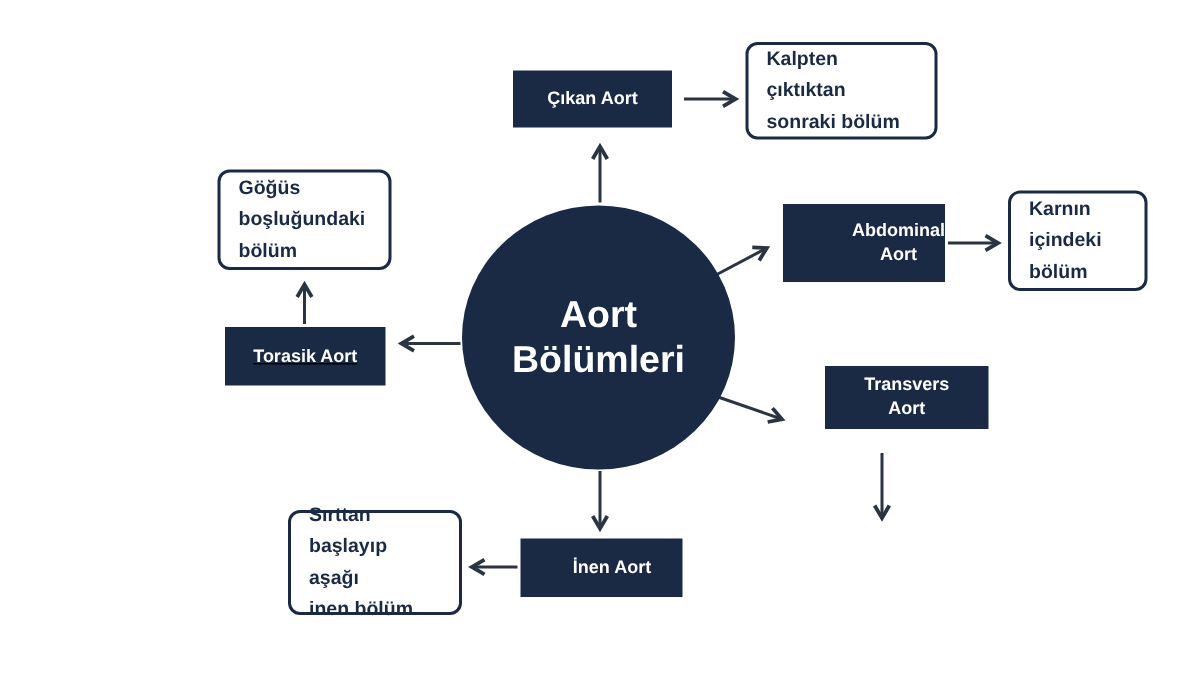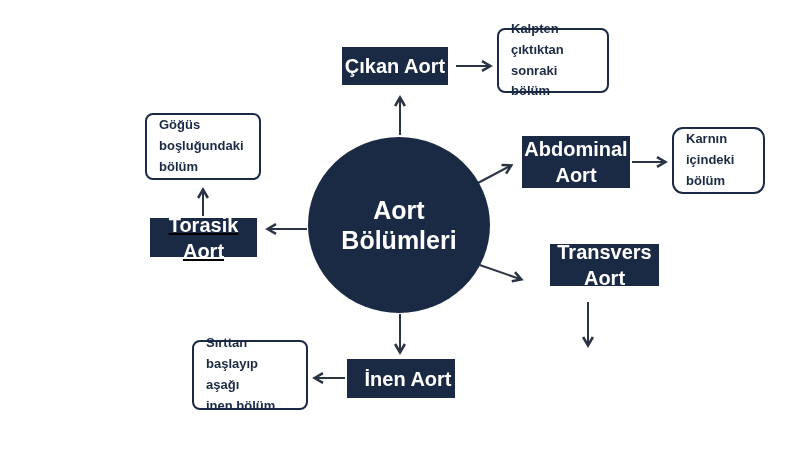--- a/index.html
+++ b/index.html
@@ -36,21 +36,21 @@
     text-align:center;
     white-space:pre-line;
   }
   .dark-box{
     position:absolute;
     background:var(--navy);
     display:flex;align-items:center;justify-content:center;
   }
   .dark-label{
     color:#ffffff;
-    font-size:20px;
+    font-size:12px;
     font-weight:700;
     line-height:1.3;
     text-align:center;
     white-space:pre-line;
   }
   .desc-box{
     position:absolute;
     background:#ffffff;
     border:2px solid var(--navy);
     border-radius:8px;
@@ -70,27 +70,27 @@
     left:0;top:0;
     width:800px;height:450px;
     pointer-events:none;
   }
   .arrow-layer line{
     stroke:var(--arrow);
     stroke-width:2;
   }
   
   .box-cikan     {left:342px;top:47px; width:106px;height:38px;}
-  .box-abdominal {left:522px;top:136px;width:108px;height:52px;}
+  .box-abdominal {left:522px;top:136px;width:108px;height:52px;justify-content:flex-end;}
   .box-transvers {left:550px;top:244px;width:109px;height:42px;}
   .box-torasik   {left:150px;top:218px;width:107px;height:39px;text-decoration:underline;}
   .box-inen      {left:347px;top:359px;width:108px;height:39px;padding-left:14px;}
 
-  .desc-kalpten  {left:497px;top:28px; width:112px;height:65px;}
-  .desc-karnin   {left:672px;top:127px;width:93px;height:67px;border-radius:11px;}
+  .desc-kalpten  {left:497px;top:28px; width:128px;height:65px;}
+  .desc-karnin   {left:672px;top:127px;width:93px;height:67px;}
   .desc-beyin    {left:539px;top:353px;width:116px;height:69px;}
   .desc-gogus    {left:145px;top:113px;width:116px;height:67px;}
   .desc-sirttan  {left:192px;top:340px;width:116px;height:70px;}
 </style>
 </head>
 <body>
 
 <div class="canvas">
 
   <svg class="arrow-layer" viewBox="0 0 800 450">

